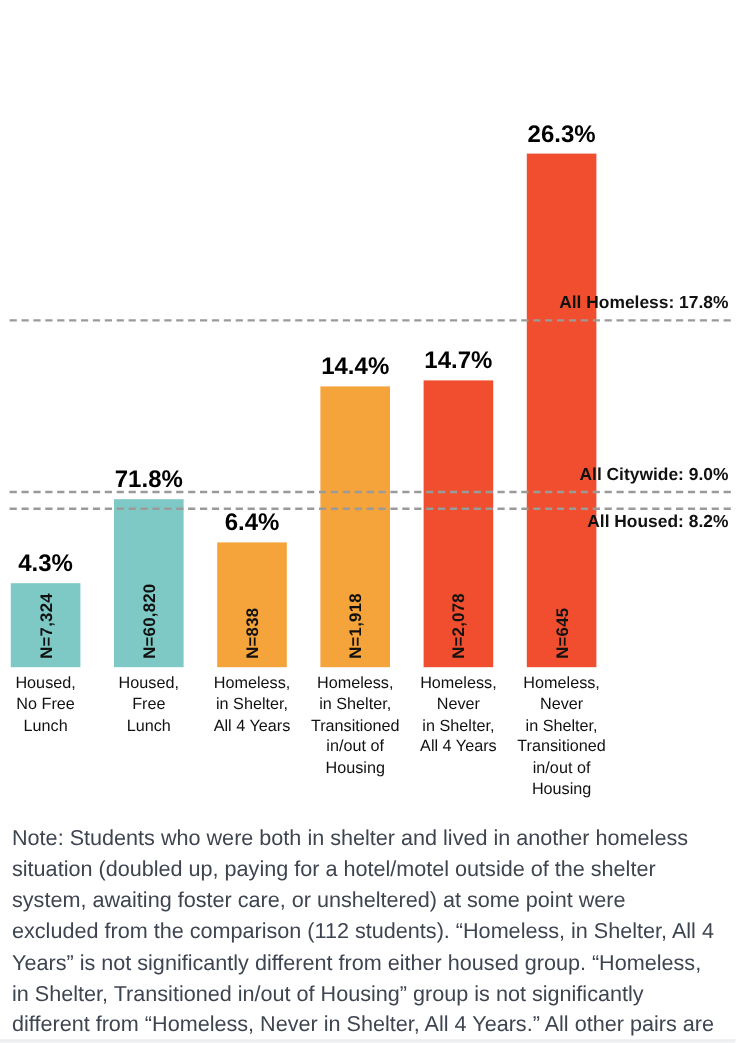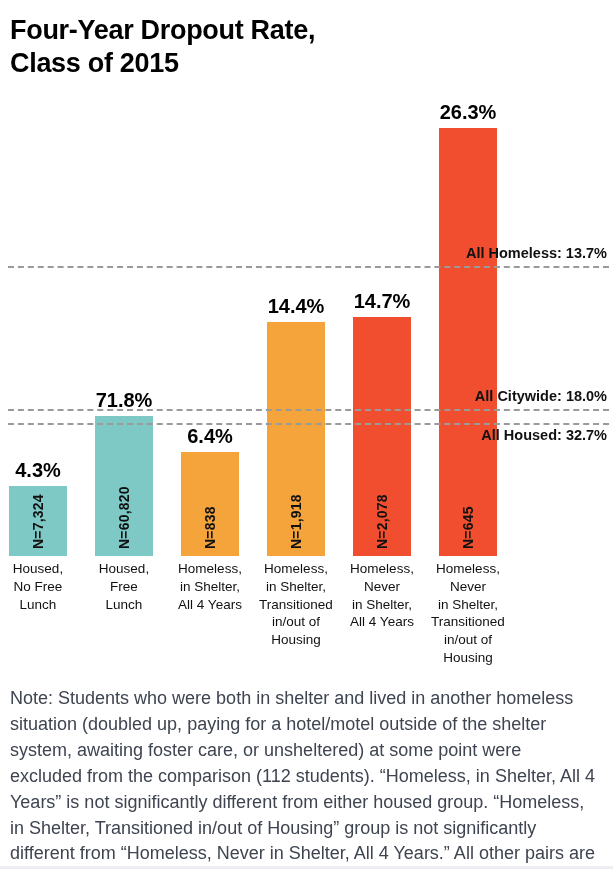--- a/index.html
+++ b/index.html
@@ -126,22 +126,20 @@
     left: 0; bottom: 0;
     width: 613px; height: 3px;
     background: #eceef1;
   }
 </style>
 </head>
 <body>
 
 <div class="page">
 
-  <div class="title">Four-Year Dropout Rate,
-Class of 2015</div>
 
   <div class="plot">
     <div class="bars">
         <div class="barcol" style="left: 9px; height: 466px;">
           <div class="bar" style="height: 70.004px; background: rgb(126, 201, 197);">
             <div class="barn">N=7,324</div>
           </div>
           <div class="barval" style="bottom: 74.004px;">4.3%</div>
         </div>
         <div class="barcol" style="left: 95px; height: 466px;">
@@ -170,25 +168,25 @@
         </div>
         <div class="barcol" style="left: 439px; height: 466px;">
           <div class="bar" style="height: 428.164px; background: rgb(240, 78, 46);">
             <div class="barn">N=645</div>
           </div>
           <div class="barval" style="bottom: 432.164px;">26.3%</div>
         </div>
       </div>
     <div>
         <div class="refline" style="top: 176.216px; border-top-color: rgb(154, 154, 154);"></div>
-        <div class="reflabel" style="top: 155.216px;">All Homeless: 13.7%</div>
+        <div class="reflabel" style="top: 155.216px;">All Homeless: 17.8%</div>
         <div class="refline" style="top: 319.48px; border-top-color: rgb(154, 154, 154);"></div>
-        <div class="reflabel" style="top: 298.48px;">All Citywide: 18.0%</div>
+        <div class="reflabel" style="top: 298.48px;">All Citywide: 9.0%</div>
         <div class="refline" style="top: 332.504px; border-top-color: rgb(154, 154, 154);"></div>
-        <div class="reflabel" style="top: 336.504px;">All Housed: 32.7%</div>
+        <div class="reflabel" style="top: 336.504px;">All Housed: 8.2%</div>
       </div>
   </div>
 
   <div class="cats">
       <div class="cat" style="left: -4px;">Housed,
 No Free
 Lunch</div>
       <div class="cat" style="left: 82px;">Housed,
 Free
 Lunch</div>

